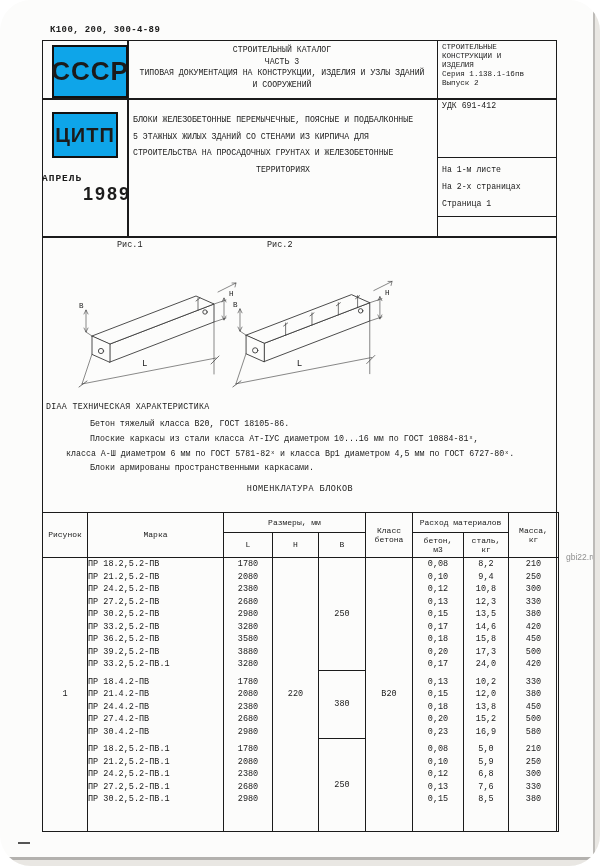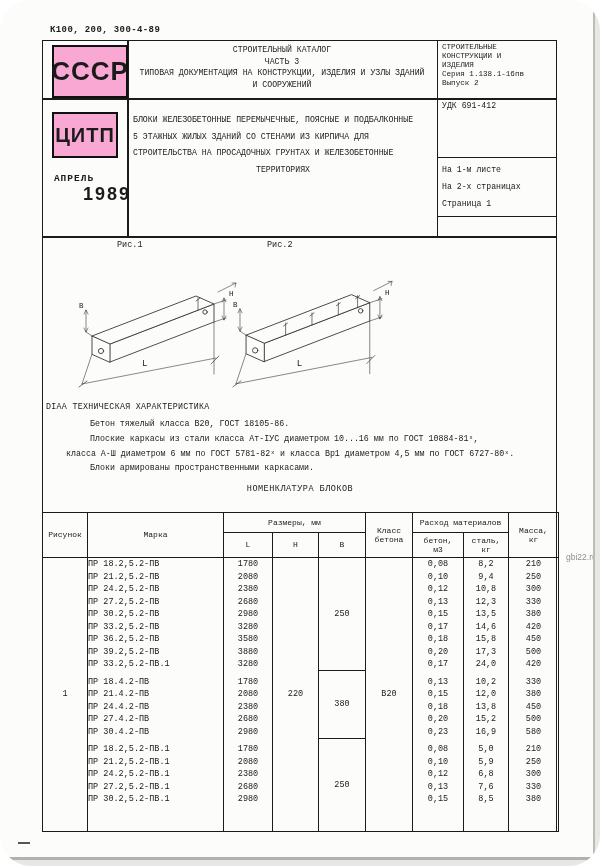--- a/index.html
+++ b/index.html
@@ -2,24 +2,24 @@
 <html><head>
 <meta charset="utf-8">
 <style>
   html,body{margin:0;padding:0;background:#ffffff;}
   .page{position:relative;width:600px;height:866px;background:#fcfcfb;overflow:hidden;
         font-family:"Liberation Mono","DejaVu Sans Mono",monospace;color:#1b1b1b;border-radius:31px;}
   .line{position:absolute;background:#1b1b1b;}
   .doc-code{position:absolute;left:50px;top:25px;font:bold 9px "Liberation Mono",monospace;letter-spacing:.4px;}
   .frame{position:absolute;left:42px;top:40px;width:513px;height:790px;border:1.5px solid #1b1b1b;}
   .stamp{position:absolute;border:2.5px solid #111;display:flex;align-items:center;justify-content:center;
-         font-family:"Liberation Sans","DejaVu Sans",sans-serif;font-weight:bold;background:#f9a8d4;}
+         font-family:"Liberation Sans","DejaVu Sans",sans-serif;font-weight:bold;background:#0ea5e9;}
   .ussr{left:52px;top:45px;width:72px;height:49px;font-size:26px;letter-spacing:1px;}
   .citp{left:52px;top:112px;width:62px;height:42px;font-size:20px;letter-spacing:1px;}
-  .month{position:absolute;left:42px;top:173px;width:64px;text-align:center;font:bold 9.5px "Liberation Mono",monospace;letter-spacing:1px;}
+  .month{position:absolute;left:42px;top:173px;width:64px;text-align:left;font:bold 9.5px "Liberation Mono",monospace;letter-spacing:1px;}
   .year{position:absolute;left:42px;top:184px;width:86px;text-align:center;
         font:bold 18px "Liberation Sans",sans-serif;letter-spacing:2px;margin-left:22px;}
   .catalog{position:absolute;left:129px;top:44px;width:306px;text-align:center;font-size:8.2px;line-height:11.5px;white-space:nowrap;}
   .titleblock{position:absolute;left:133px;top:112px;width:300px;font-size:8.2px;line-height:16.5px;white-space:nowrap;}
   .titleblock div:last-child{text-align:center;}
   .series{position:absolute;left:442px;top:43px;width:114px;font-size:7.6px;line-height:8.9px;white-space:nowrap;}
   .udk{position:absolute;left:442px;top:101px;font-size:8.2px;}
   .sheets{position:absolute;left:442px;top:161px;width:114px;font-size:8.2px;line-height:17px;white-space:nowrap;}
   .fig-label{position:absolute;font-size:8.5px;}
   .fig{position:absolute;}

